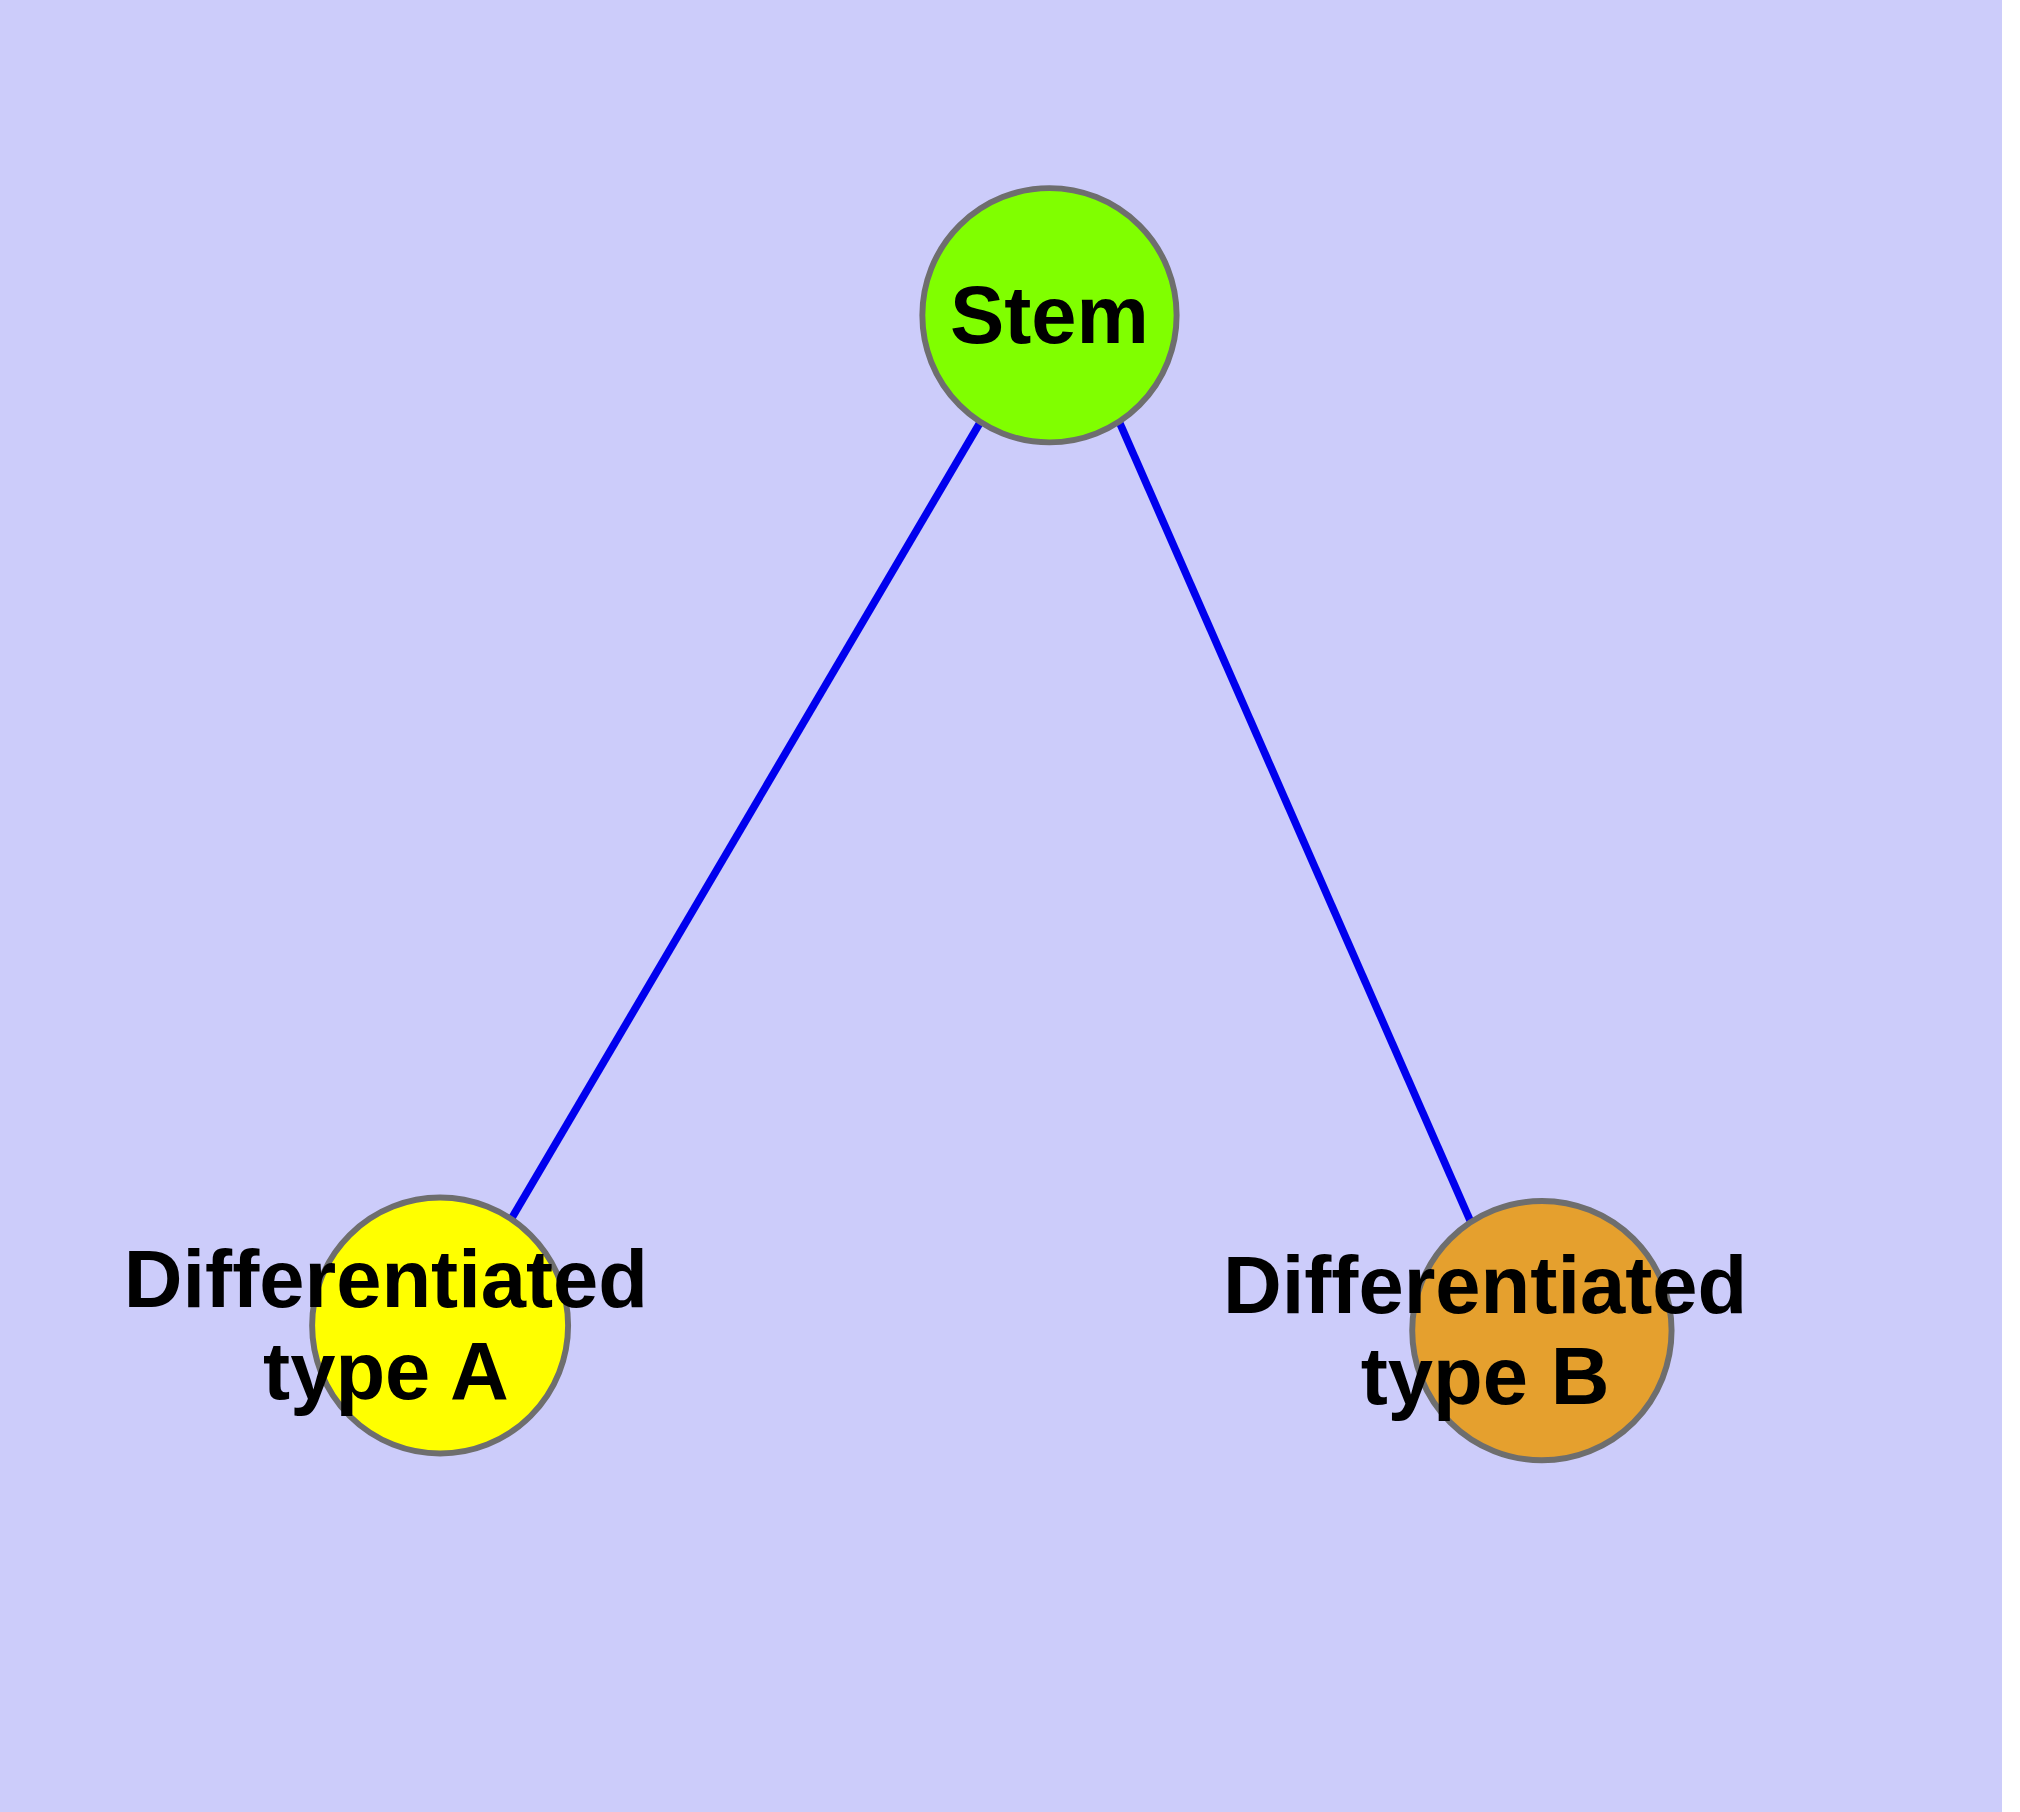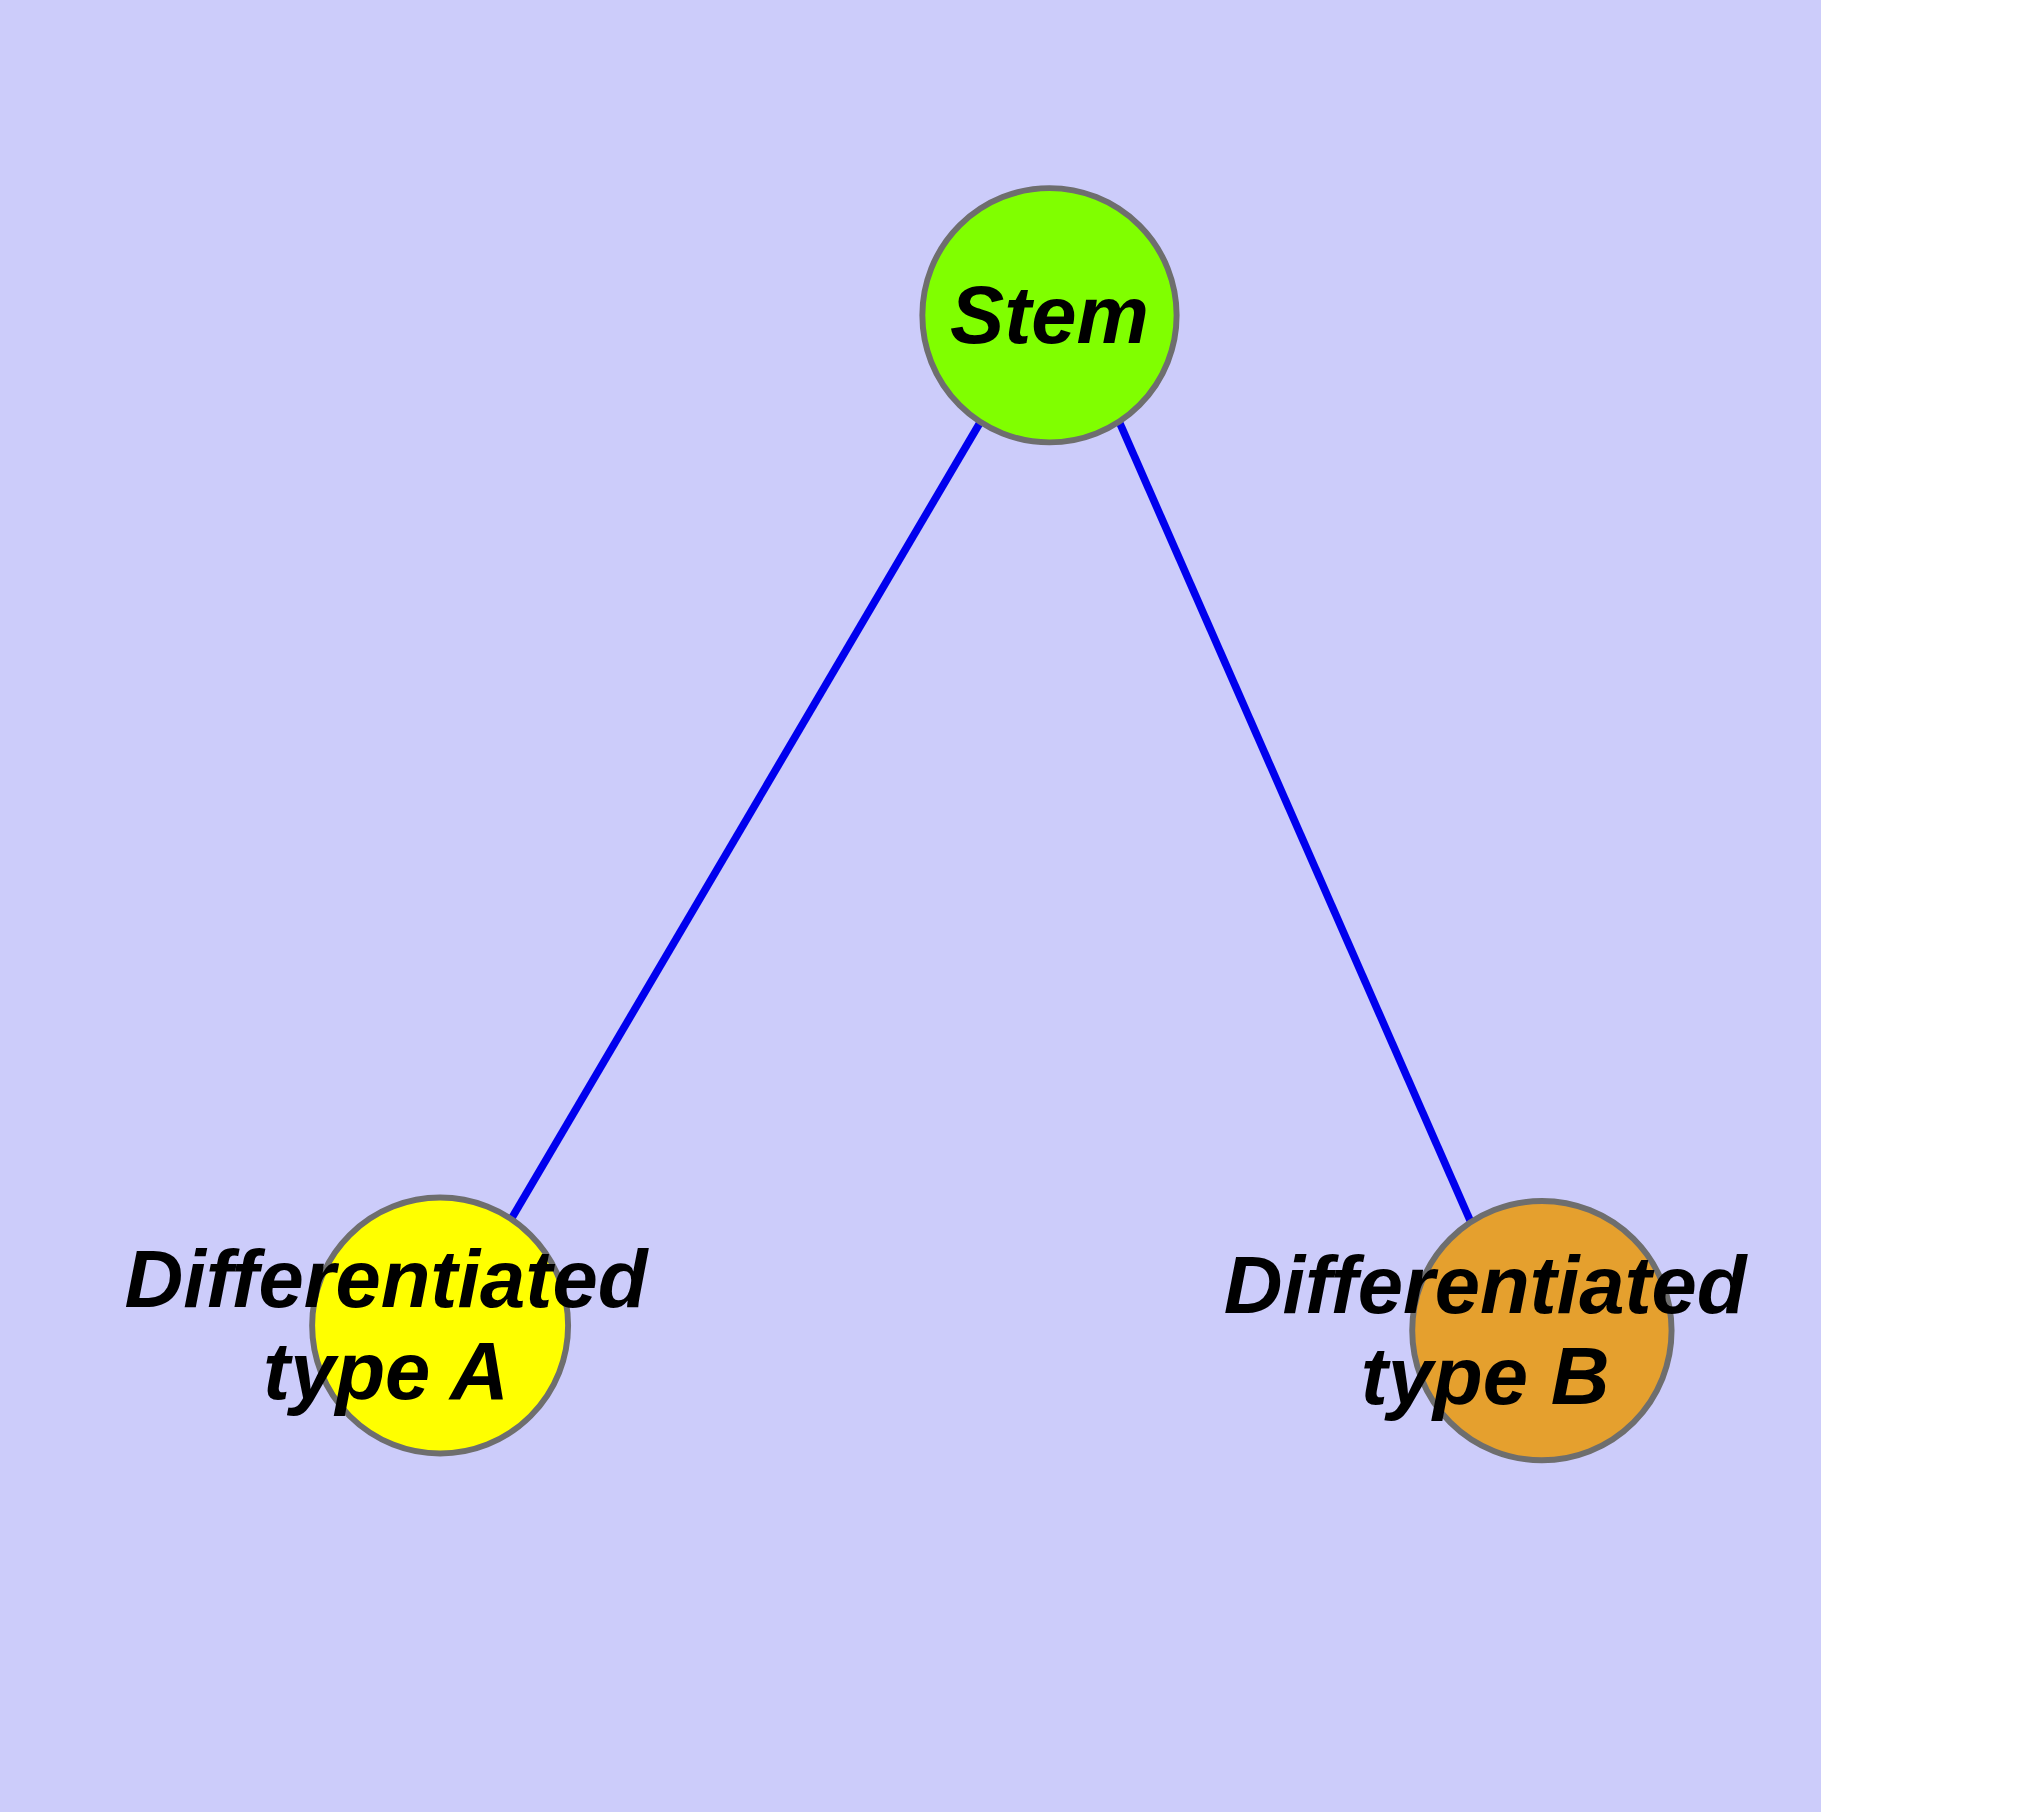--- a/index.html
+++ b/index.html
@@ -34,21 +34,21 @@
   .node-circle {
     stroke-width: 7;
   }
   .graph-edge {
     stroke-linecap: butt;
   }
 </style>
 </head>
 <body>
 
-<div id="canvas" style="width: 1821px; height: 1812px; background: rgb(204, 204, 250); font-style: italic;">
+<div id="canvas" style="width: 2002px; height: 1812px; background: rgb(204, 204, 250);">
   <svg id="graph-svg" viewBox="0 0 2384 2138" xmlns="http://www.w3.org/2000/svg" style="width: 2021px; height: 1812px;">
 
     <rect id="bg-rect" x="0" y="0" width="2384" height="2138" fill="#ccccfa"></rect>
 
     <g id="edges-layer">
       <line id="edge-0" class="graph-edge" x1="1157" y1="497" x2="602" y2="1440" stroke="#0000ee" stroke-width="9"></line>
       <line id="edge-1" class="graph-edge" x1="1320" y1="497" x2="1736" y2="1444" stroke="#0000ee" stroke-width="9"></line>
     </g>
 
     <g id="nodes-layer">

